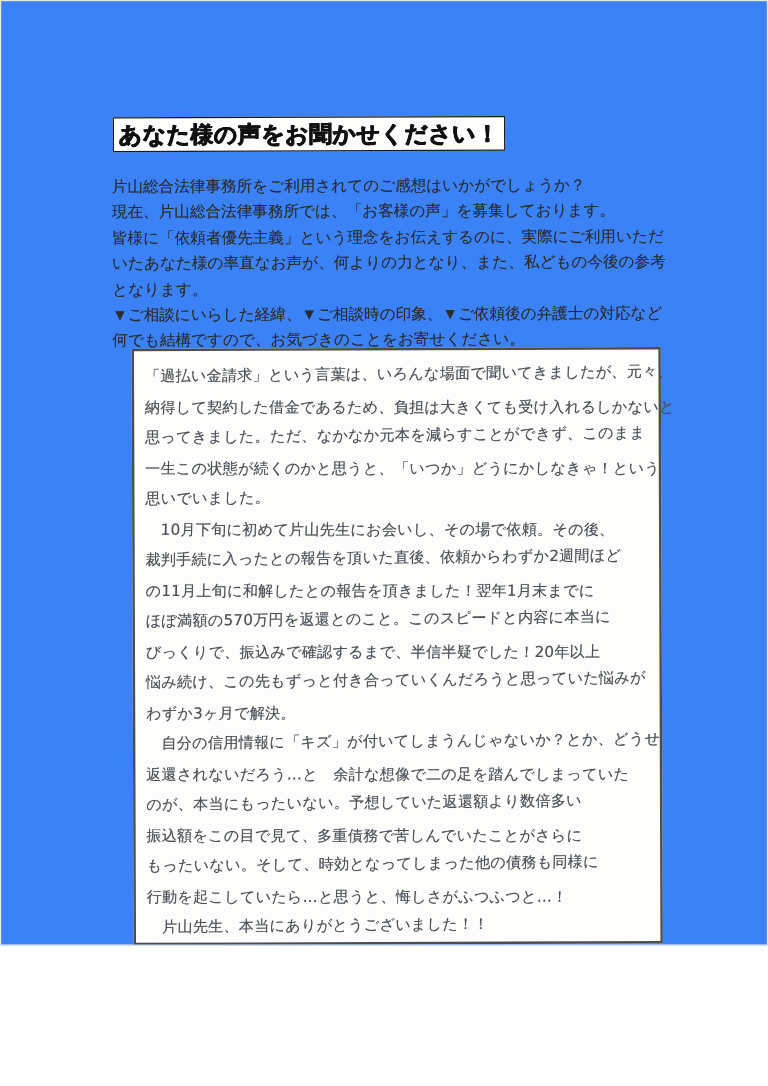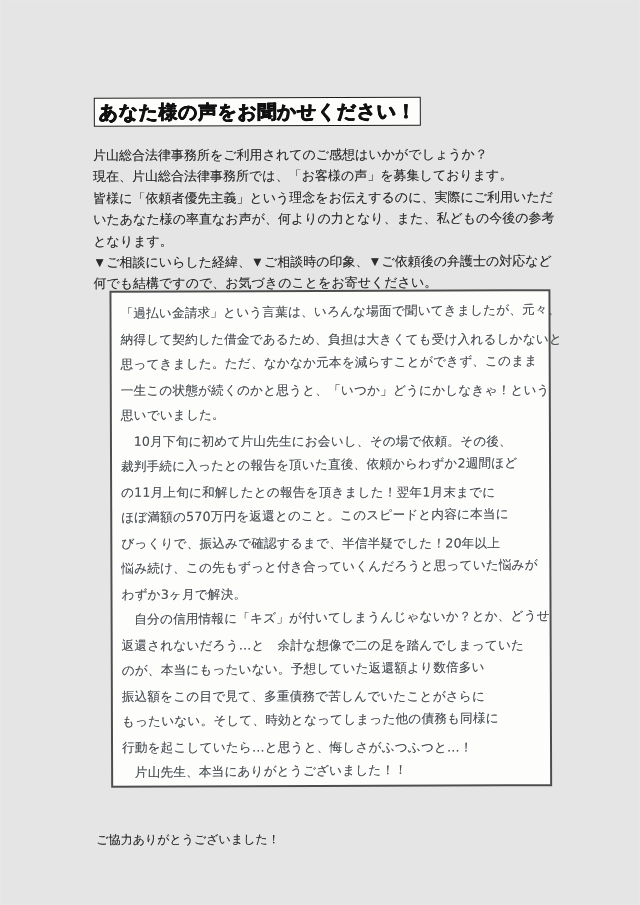--- a/index.html
+++ b/index.html
@@ -1,18 +1,18 @@
 <!DOCTYPE html>
 <html><head>
 <meta charset="utf-8">
 <style>
   html,body{margin:0;padding:0;background:#ffffff;}
   .scan{
-    position:relative;width:640px;height:905px;
-    background:#e5e5e5;
+    position:relative;width:640px;height:788px;
+    background:#3b82f6;
     border:1px solid #e7e7e7;box-sizing:border-box;
     font-family:"Liberation Sans",sans-serif;
     overflow:hidden;
   }
   .tilt{position:absolute;inset:0;transform:rotate(-0.2deg);transform-origin:50% 50%;}
 
   
   .header-box{
     position:absolute;left:94px;top:96px;width:327px;height:29px;
     border:1.5px solid #1b1b1b;box-sizing:border-box;

